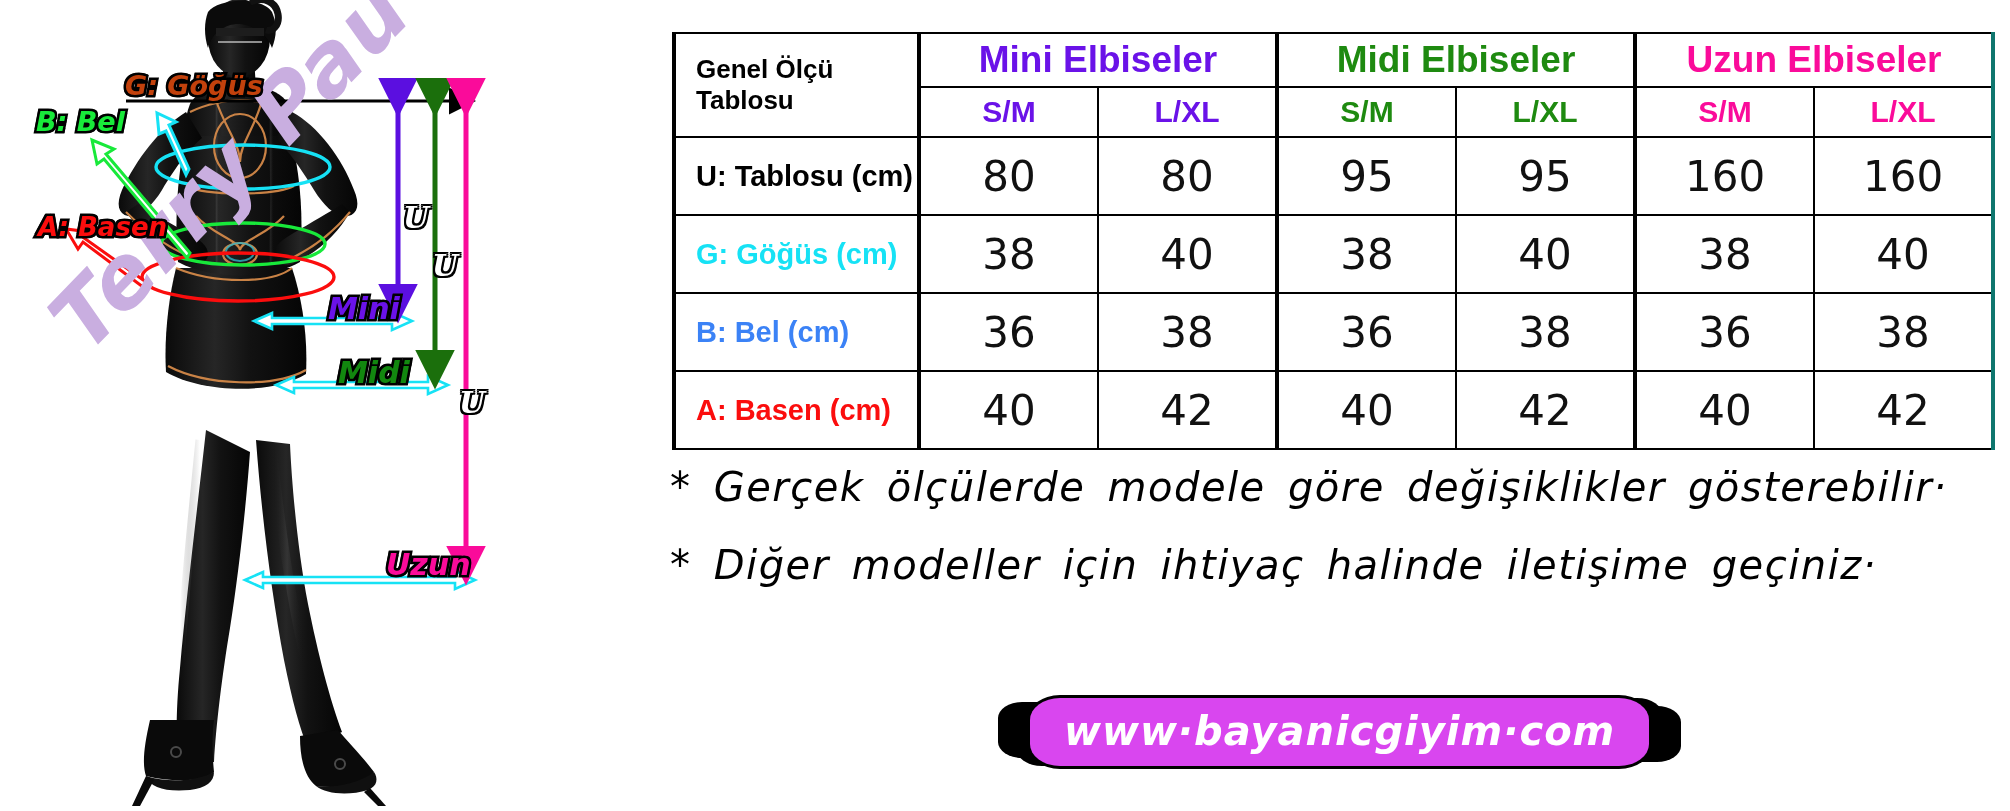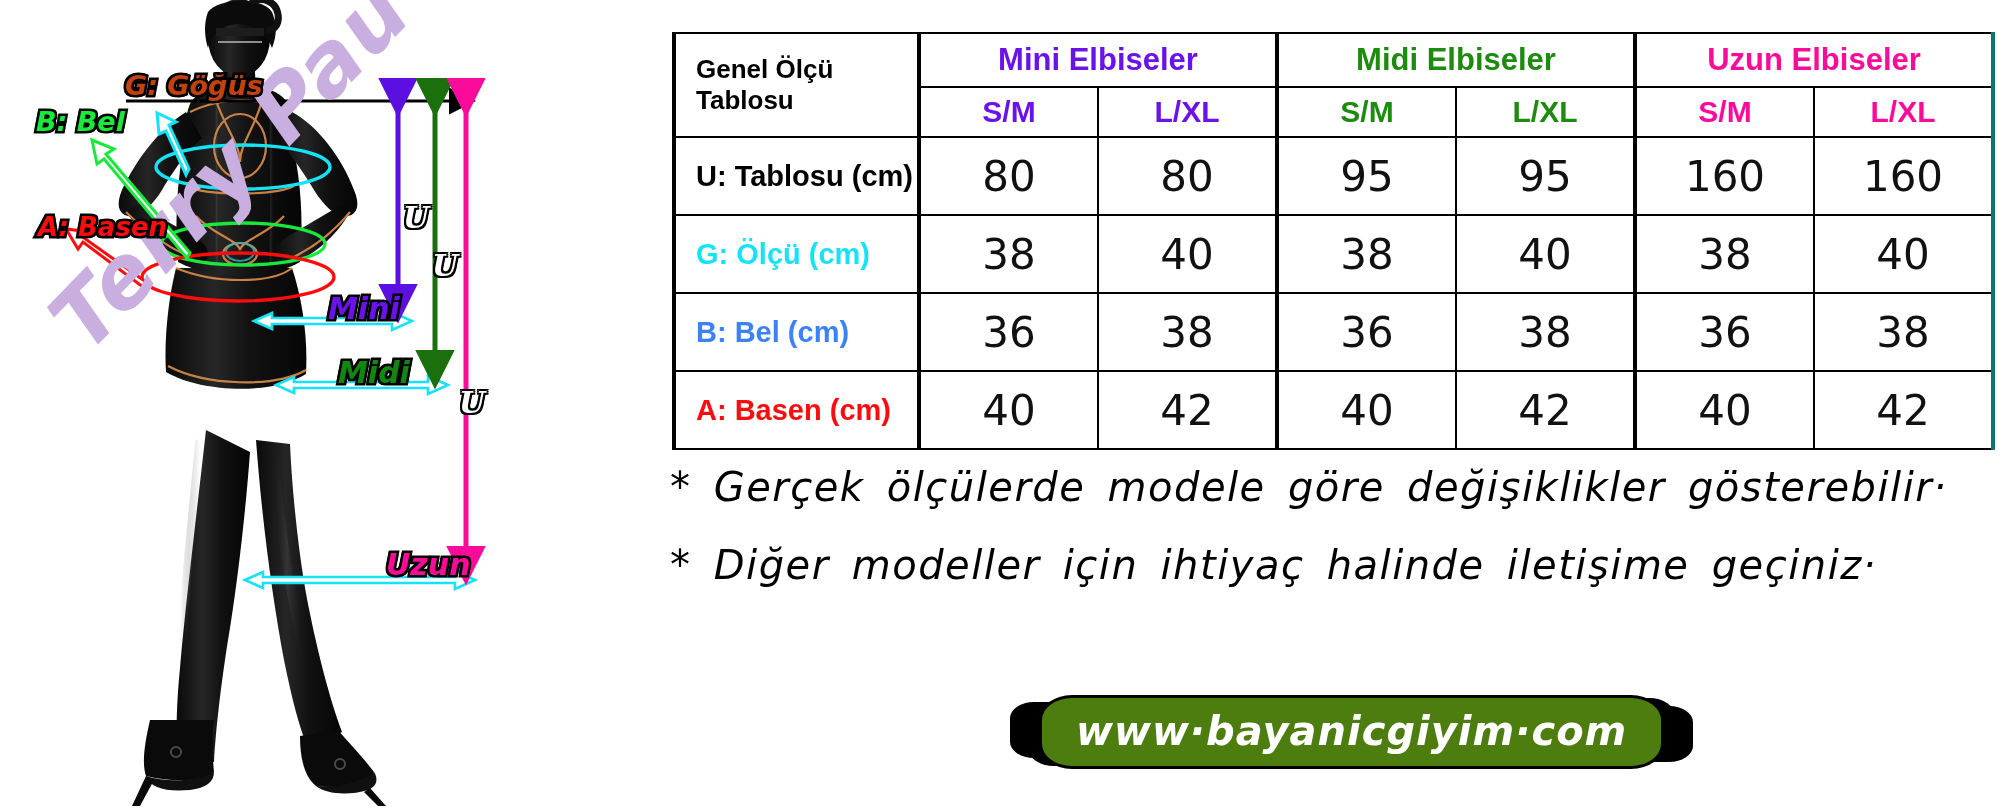--- a/index.html
+++ b/index.html
@@ -107,21 +107,21 @@
     border: 2px solid #000;
     text-align: center;
     vertical-align: middle;
     padding: 0;
   }
   table.size-table td.thick-l { border-left: 4px solid #000; }
   table.size-table td.thick-r { border-right: 4px solid #0f766e; }
   table.size-table tr.grouprow td { border-bottom: 1px solid #000; }
 
   .grp-head {
-    font-size: 31px;
+    font-size: 37px;
     font-weight: bold;
     height: 52px;
   }
   .sub-head {
     font-size: 30px;
     font-weight: bold;
     height: 48px;
   }
   .rowlabel {
     font-size: 29px;
@@ -164,24 +164,24 @@
     font-size: 40px;
     color: #000;
     letter-spacing: 1.5px;
     word-spacing: 8px;
     line-height: 1.95;
     white-space: nowrap;
   }
 
   #url-banner {
     position: absolute;
-    left: 382px;
+    left: 370px;
     top: 698px;
     padding: 10px 34px 12px 34px;
-    background: #4d7c0f;
+    background: #d946ef;
     border-radius: 30px/22px;
     box-shadow:
       0 0 0 3px #000,
       18px -4px 0 -4px #000,
       -18px 4px 0 -4px #000,
       38px 2px 0 -6px #000,
       -38px -2px 0 -6px #000;
   }
   #url-banner .url-text {
     font-family: "DejaVu Sans", sans-serif;
@@ -397,21 +397,21 @@
           <td class="rowlabel c-black thick-l">U: Tablosu (cm)</td>
           <td class="val thick-l">80</td>
           <td class="val">80</td>
           <td class="val thick-l">95</td>
           <td class="val">95</td>
           <td class="val thick-l">160</td>
           <td class="val thick-r">160</td>
         </tr>
 
         <tr>
-          <td class="rowlabel c-cyan thick-l">G: Ölçü (cm)</td>
+          <td class="rowlabel c-cyan thick-l">G: Göğüs (cm)</td>
           <td class="val thick-l">38</td>
           <td class="val">40</td>
           <td class="val thick-l">38</td>
           <td class="val">40</td>
           <td class="val thick-l">38</td>
           <td class="val thick-r">40</td>
         </tr>
 
         <tr>
           <td class="rowlabel c-green thick-l">B: Bel (cm)</td>

